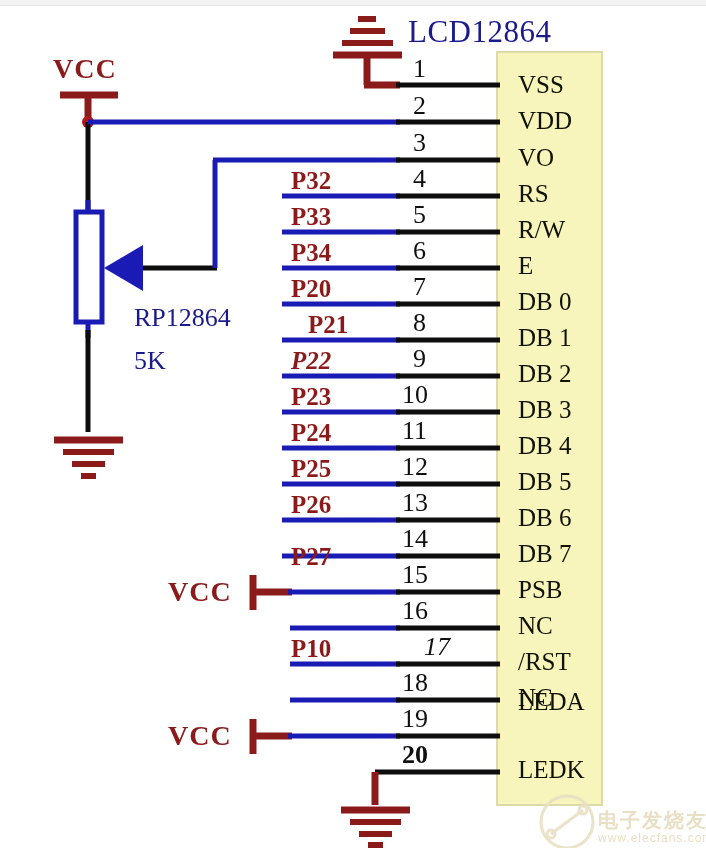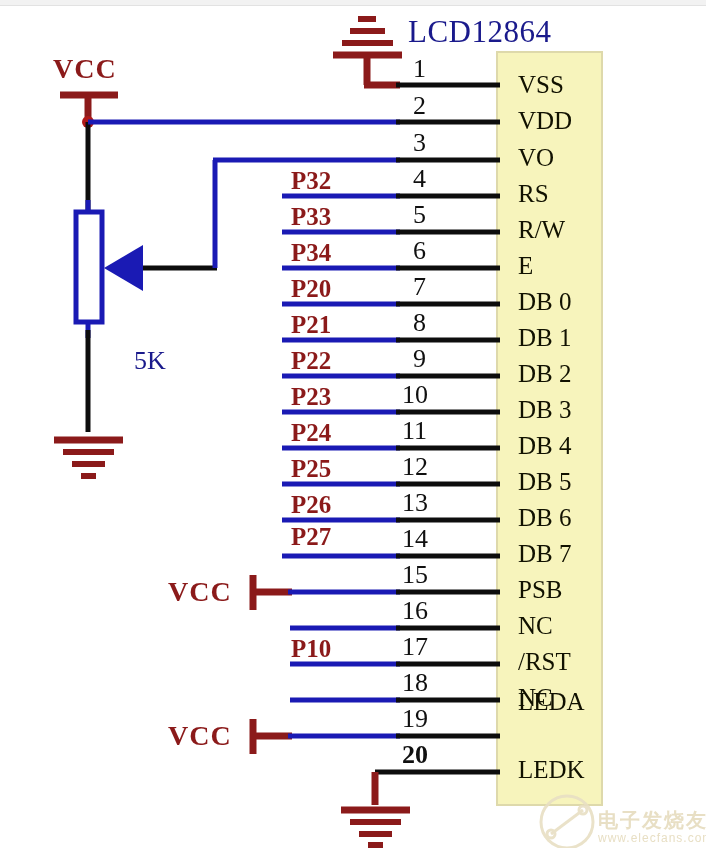--- a/index.html
+++ b/index.html
@@ -205,52 +205,53 @@
       <circle cx="583" cy="810" r="4" fill="none" stroke="#e8dfc4" stroke-width="3"></circle>
     </g>
   </svg>
 
   <div class="txt title-text" style="left:408px; top:16px;">LCD12864</div>
 
   <div class="txt vcc-text" style="left:53px; top:55px;">VCC</div>
   <div class="txt vcc-text" style="left:168px; top:578px;">VCC</div>
   <div class="txt vcc-text" style="left:168px; top:722px;">VCC</div>
 
+  <div class="txt rp-text" style="left:134px; top:305px;">RP12864</div>
   <div class="txt rp-text" style="left:134px; top:348px;">5K</div>
 
   <div class="txt netlabel" style="left:291px; top:168px;">P32</div>
   <div class="txt netlabel" style="left:291px; top:204px;">P33</div>
   <div class="txt netlabel" style="left:291px; top:240px;">P34</div>
   <div class="txt netlabel" style="left:291px; top:276px;">P20</div>
-  <div class="txt netlabel" style="left:291px; top:312px;">P21</div>
-  <div class="txt netlabel" style="left:291px; top:348px;">P22</div>
+  <div class="txt netlabel" style="left:308px; top:312px;">P21</div>
+  <div class="txt netlabel" style="left:291px; top:348px;font-style:italic;">P22</div>
   <div class="txt netlabel" style="left:291px; top:384px;">P23</div>
   <div class="txt netlabel" style="left:291px; top:420px;">P24</div>
   <div class="txt netlabel" style="left:291px; top:456px;">P25</div>
   <div class="txt netlabel" style="left:291px; top:492px;">P26</div>
-  <div class="txt netlabel" style="left:291px; top:524px;">P27</div>
+  <div class="txt netlabel" style="left:291px; top:544px;">P27</div>
   <div class="txt netlabel" style="left:291px; top:636px;">P10</div>
 
   <div class="txt pinnum" style="left:413px; top:56px;">1</div>
   <div class="txt pinnum" style="left:413px; top:93px;">2</div>
   <div class="txt pinnum" style="left:413px; top:130px;">3</div>
   <div class="txt pinnum" style="left:413px; top:166px;">4</div>
   <div class="txt pinnum" style="left:413px; top:202px;">5</div>
   <div class="txt pinnum" style="left:413px; top:238px;">6</div>
   <div class="txt pinnum" style="left:413px; top:274px;">7</div>
   <div class="txt pinnum" style="left:413px; top:310px;">8</div>
   <div class="txt pinnum" style="left:413px; top:346px;">9</div>
   <div class="txt pinnum" style="left:402px; top:382px;">10</div>
   <div class="txt pinnum" style="left:402px; top:418px;">11</div>
   <div class="txt pinnum" style="left:402px; top:454px;">12</div>
   <div class="txt pinnum" style="left:402px; top:490px;">13</div>
   <div class="txt pinnum" style="left:402px; top:526px;">14</div>
   <div class="txt pinnum" style="left:402px; top:562px;">15</div>
   <div class="txt pinnum" style="left:402px; top:598px;text-align:right;">16</div>
-  <div class="txt pinnum" style="left:402px; top:634px;">17</div>
+  <div class="txt pinnum" style="left:424px; top:634px;font-style:italic;">17</div>
   <div class="txt pinnum" style="left:402px; top:670px;">18</div>
   <div class="txt pinnum" style="left:402px; top:706px;">19</div>
   <div class="txt pinnum" style="left:402px; top:742px;font-weight:bold;">20</div>
 
   <div class="txt pinname" style="left:518px; top:72px;">VSS</div>
   <div class="txt pinname" style="left:518px; top:108px;">VDD</div>
   <div class="txt pinname" style="left:518px; top:145px;">VO</div>
   <div class="txt pinname" style="left:518px; top:181px;">RS</div>
   <div class="txt pinname" style="left:518px; top:217px;">R/W</div>
   <div class="txt pinname" style="left:518px; top:253px;">E</div>

